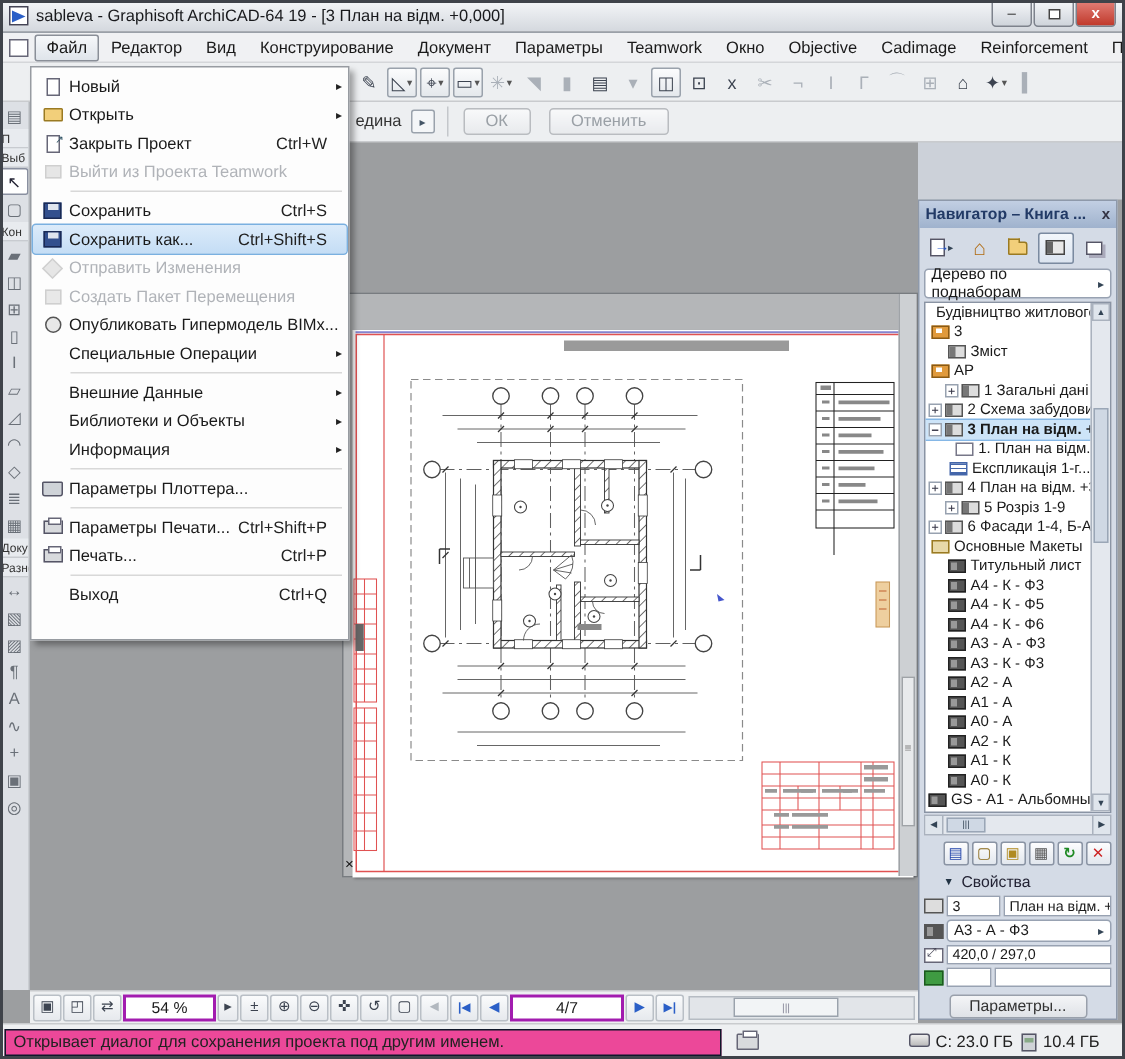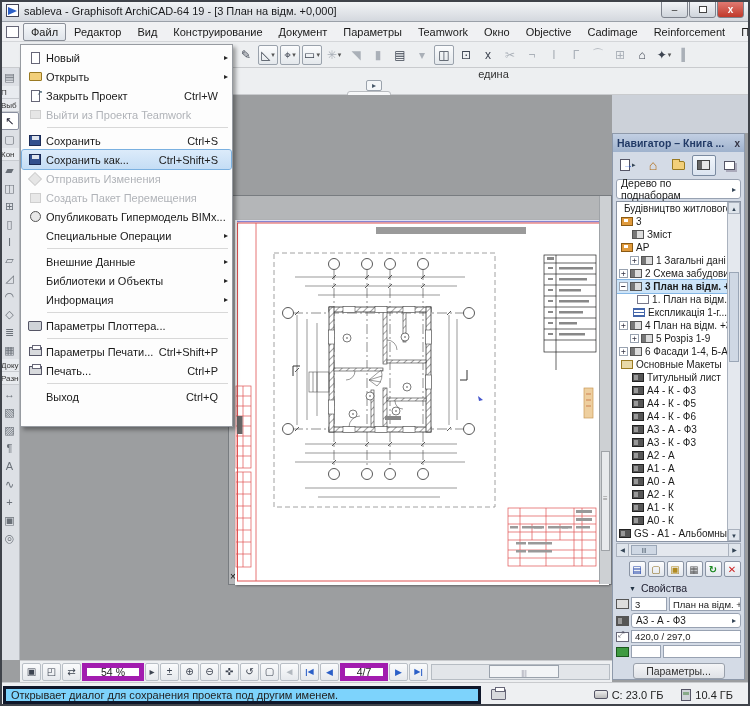--- a/index.html
+++ b/index.html
@@ -33,21 +33,21 @@
   
   .toolbar1{position:absolute;left:0;top:42px;width:750px;height:26px;background:#edeff1;
     border-bottom:1px solid #c9cbce;display:flex;align-items:center;gap:2px;padding-left:4px;}
   .tb-lead{width:230px;flex:none;display:flex;gap:4px;}
   .tb-ico{width:20px;height:20px;display:flex;align-items:center;justify-content:center;font-size:12px;color:#3c4350;flex:none;}
   .tb-ico.boxed{border:1px solid #9aa2ac;background:linear-gradient(#fbfcfd,#e4e8ec);border-radius:2px;}
   .tb-ico.dim{color:#aab0b8;}
   .tb-dd{font-size:7px;color:#555;margin-left:1px;}
 
   .editbar{position:absolute;left:0;top:68px;width:750px;height:27px;background:#edeff1;
-    border-bottom:1px solid #c9cbce;display:flex;align-items:center;flex-direction:column;}
+    border-bottom:1px solid #c9cbce;display:flex;align-items:center;}
   .eb-label{margin-left:237px;color:#333;}
   .eb-dd{width:16px;height:16px;border:1px solid #9aa2ac;border-radius:2px;background:#f4f6f8;
     display:flex;align-items:center;justify-content:center;font-size:8px;color:#456;margin:0 8px 0 6px;}
   .eb-sep{width:1px;height:20px;background:#c4c7cb;margin-right:10px;}
   .btn{border:1px solid #b9bcc0;border-radius:3px;background:linear-gradient(#f8f9fa,#e8eaed);
     color:#9aa0a6;padding:2px 14px;font-size:11px;margin-right:12px;}
 
   
   .palette{position:absolute;left:0;top:68px;width:20px;height:592px;background:#dde0e5;
     border-right:1px solid #b8bbc0;display:flex;flex-direction:column;align-items:stretch;overflow:hidden;}
@@ -127,34 +127,34 @@
   .np-parambtn{margin:4px auto 0 auto;width:92px;height:17px;border:1px solid #99a0ab;border-radius:3px;
     background:linear-gradient(#f4f5f7,#dfe2e7);font-size:10.5px;color:#333;display:flex;align-items:center;justify-content:center;}
 
   
   .bottombar{position:absolute;left:20px;top:660px;width:592px;height:22px;background:#edeff1;
     border-top:1px solid #c9cbce;display:flex;align-items:center;gap:1px;padding-left:2px;}
   .bb-ico{width:19px;height:18px;border:1px solid #b9bfc6;border-radius:2px;background:linear-gradient(#fafbfc,#e6e9ed);
     display:flex;align-items:center;justify-content:center;font-size:10px;color:#3c4350;flex:none;}
   .bb-ico.blue{color:#2b5fc7;font-weight:bold;}
   .bb-ico.dim{color:#b2b8bf;}
-  .bb-field{height:18px;border:5px solid #a21caf;background:#fff;display:flex;align-items:center;justify-content:center;
+  .bb-field{height:18px;border:2px solid #a21caf;background:#fff;display:flex;align-items:center;justify-content:center;
     font-size:10.5px;flex:none;}
   .bb-scroll{flex:1;height:16px;background:#e2e5e9;border:1px solid #b6bcc3;position:relative;margin:0 2px;}
   .bb-scroll .hh{position:absolute;right:50px;top:0px;width:70px;height:13px;background:#f2f4f6;border:1px solid #9aa2ac;
     text-align:center;font-size:7px;color:#889;line-height:13px;}
 
   
   .statusbar{position:absolute;left:0;top:682px;width:750px;height:24px;background:#eef0f2;border-top:1px solid #c9cbce;
     display:flex;align-items:center;padding:0 3px;gap:6px;}
-  .sb-msg{width:478px;height:18px;border:3px solid #0f172a;background:#7dd3fc;display:flex;align-items:center;
+  .sb-msg{width:478px;height:18px;border:1px solid #0f172a;background:#ec4899;display:flex;align-items:center;
     padding:0 5px;font-size:11px;color:#222;white-space:nowrap;overflow:hidden;flex:none;}
   .sb-printer{width:15px;height:11px;background:#d8dadd;border:1px solid #667;border-radius:1px;position:relative;flex:none;margin-left:4px;}
   .sb-printer::before{content:"";position:absolute;left:3px;top:-3px;width:8px;height:3px;background:#fff;border:1px solid #667;}
-  .sb-group{display:flex;align-items:center;gap:4px;font-size:11px;color:#222;flex:none;margin-left:12px;}
+  .sb-group{display:flex;align-items:flex-start;gap:4px;font-size:11px;color:#222;flex:none;}
   .sb-disk{width:14px;height:9px;border:1px solid #556;background:linear-gradient(#eee,#bbb);border-radius:2px;}
   .sb-mem{width:10px;height:12px;border:1px solid #556;background:#cfd3d8;position:relative;}
   .sb-mem::after{content:"";position:absolute;left:1px;top:2px;right:1px;height:3px;background:#8a8;}
   .sb-sp{flex:1;}
 
   
   .filemenu{position:absolute;left:20px;top:44px;width:213px;height:383px;background:#fdfdfd;
     border:1px solid #979ba1;box-shadow:3px 3px 4px rgba(0,0,0,.35);z-index:50;padding:3px 1px;
     display:flex;flex-direction:column;}
   .mrow{height:19px;flex:none;display:flex;align-items:center;padding:0 3px 0 2px;position:relative;}
@@ -755,21 +755,21 @@
         <span class="bb-ico">±</span>
         <span class="bb-ico">⊕</span>
         <span class="bb-ico">⊖</span>
         <span class="bb-ico">✜</span>
         <span class="bb-ico">↺</span>
         <span class="bb-ico">▢</span>
         <span class="bb-ico dim">◄</span>
       </span>
     <span class="bb-ico blue" style="font-size:8px">|◀</span>
     <span class="bb-ico blue" style="font-size:9px">◀</span>
-    <span class="bb-field" style="width:48px">4/7</span>
+    <span class="bb-field" style="width:76px">4/7</span>
     <span class="bb-ico blue" style="font-size:9px">▶</span>
     <span class="bb-ico blue" style="font-size:8px">▶|</span>
     <span class="bb-scroll">
       <span class="hh">|||</span>
     </span>
   </div>
 
   <div class="statusbar">
     <div class="sb-msg">Открывает диалог для сохранения проекта под другим именем.</div>
     <div class="sb-printer"></div>

